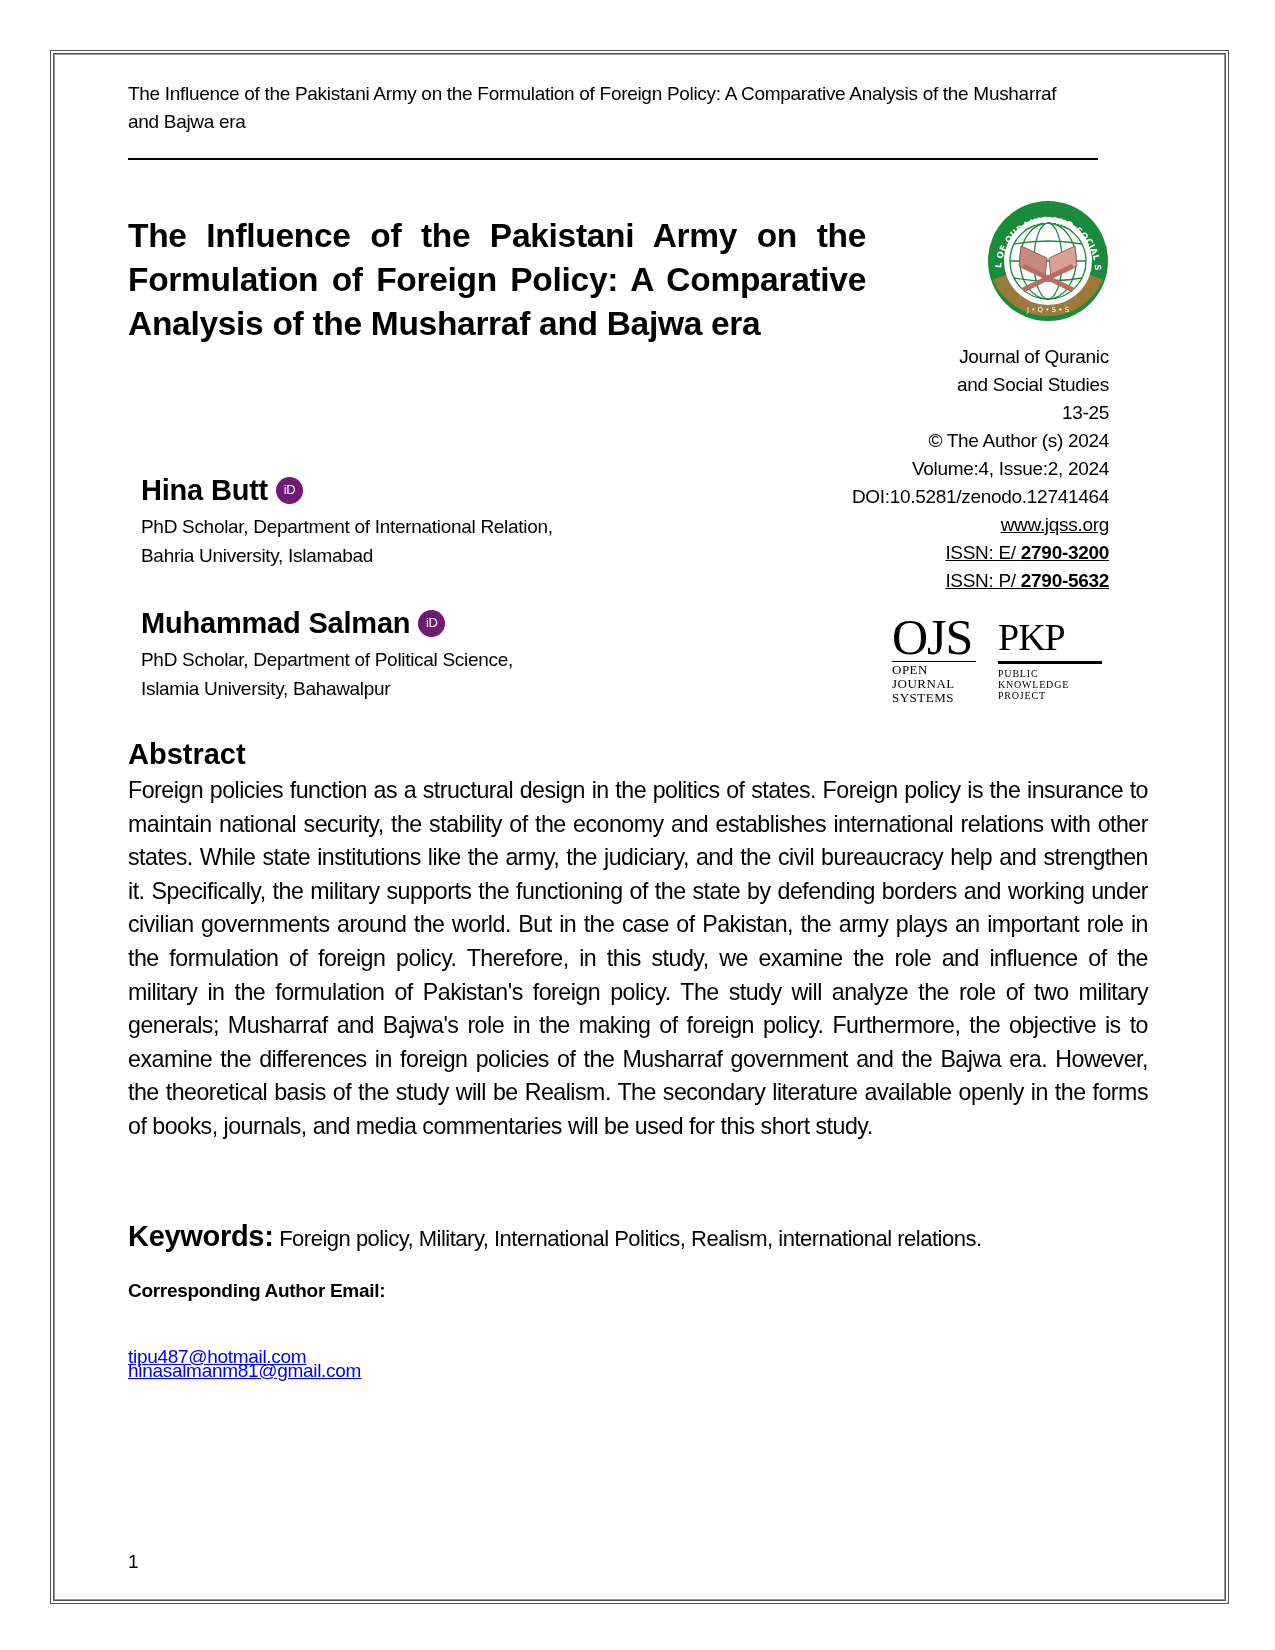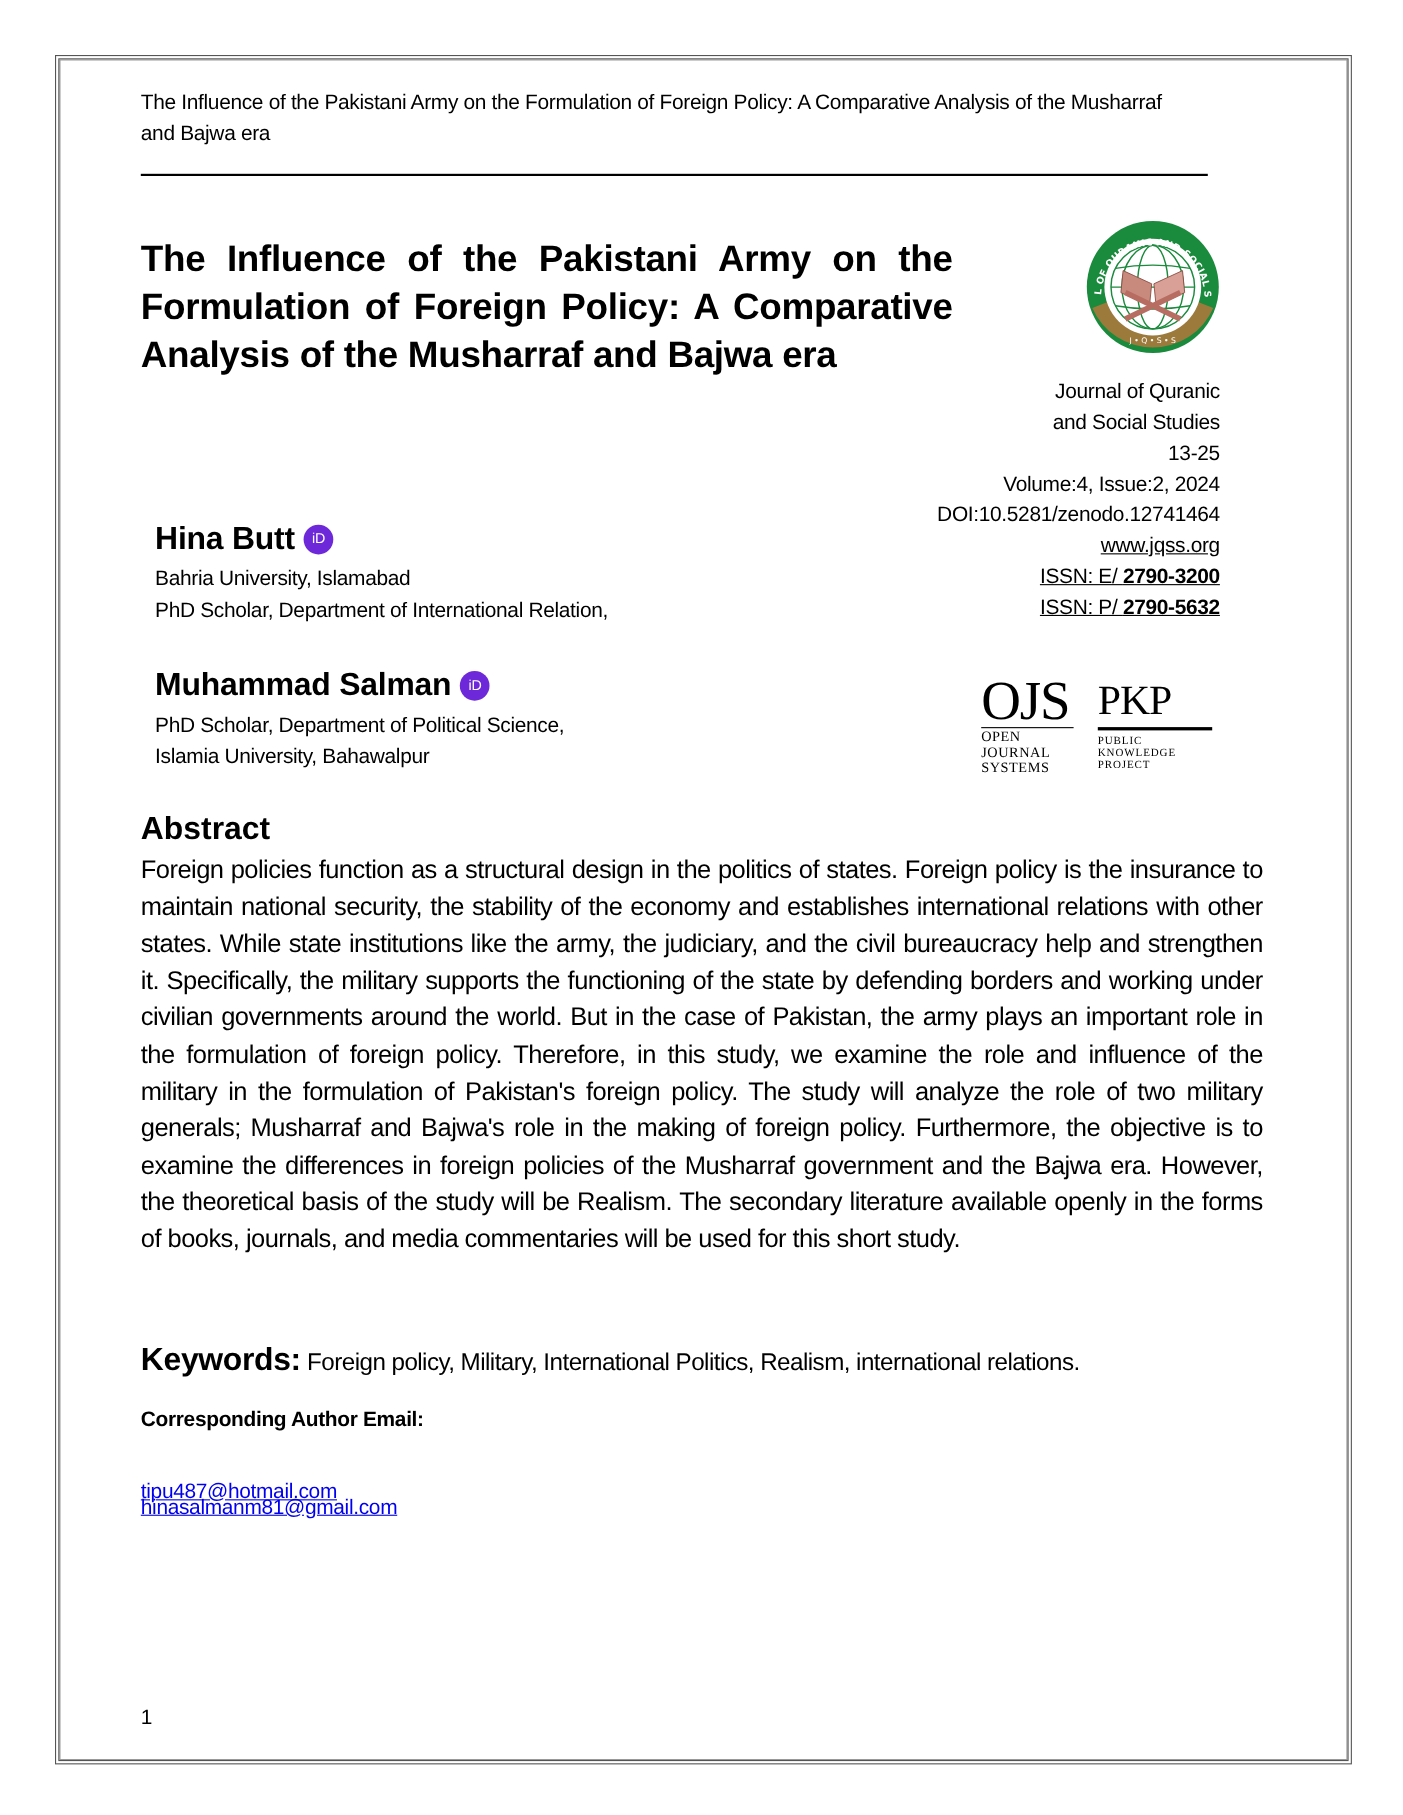--- a/index.html
+++ b/index.html
@@ -27,21 +27,21 @@
   .ojs .big { font-family: "Liberation Serif", serif; font-size: 50px; line-height: 44px; letter-spacing: -1px; }
   .ojs .rule { height: 1px; background: #000; margin: 2px 0 1px; }
   .ojs .small { font-family: "Liberation Serif", serif; font-size: 13px; line-height: 14px; letter-spacing: 0.5px; }
   .pkp { position: absolute; left: 106px; top: 0; width: 104px; }
   .pkp .big { font-family: "Liberation Serif", serif; font-size: 38px; line-height: 44px; letter-spacing: -1px; }
   .pkp .rule { height: 3px; background: #000; margin: 2px 0 4px; }
   .pkp .small { font-family: "Liberation Serif", serif; font-size: 10px; line-height: 11px; letter-spacing: 0.8px; }
 
   .author { position: absolute; left: 128px; margin-left: 13px; }
   .author .name { font-size: 29px; line-height: 36px; font-weight: bold; display: flex; align-items: center; letter-spacing: -0.2px; }
-  .orcid { display: inline-flex; width: 27px; height: 27px; border-radius: 50%; background: #6d28d9; color: #fff;
+  .orcid { display: inline-flex; width: 27px; height: 27px; border-radius: 50%; background: #701a75; color: #fff;
            font-size: 13px; font-weight: normal; align-items: center; justify-content: center; margin-left: 8px; }
   .author .aff { font-size: 19px; line-height: 29px; margin-top: 4px; letter-spacing: -0.3px; }
 
   .abstract-heading { position: absolute; left: 128px; top: 736px; font-size: 29px; font-weight: bold; line-height: 36px; }
   .abstract-body { position: absolute; left: 128px; top: 774px; width: 1020px; font-size: 23.2px; line-height: 33.6px;
                    text-align: justify; letter-spacing: -0.5px; }
 
   .keywords { position: absolute; left: 128px; top: 1218px; width: 1030px; font-size: 22px; line-height: 36px; letter-spacing: -0.5px; }
   .keywords .label { font-size: 29px; font-weight: bold; letter-spacing: -0.3px; }
 
@@ -83,20 +83,21 @@
   <text font-family="DejaVu Sans, sans-serif" font-size="8.5" font-weight="bold" fill="#ffffff" letter-spacing="0.3">
     <textPath href="#ringPath" startOffset="50%" text-anchor="middle">JOURNAL OF QURANIC AND SOCIAL STUDIES</textPath>
   </text>
   <text x="61" y="112" text-anchor="middle" font-family="DejaVu Sans, sans-serif" font-size="7" fill="#ffffff">J • Q • S • S</text>
 </svg>
 
 <div class="journal-info">
   <div>Journal of Quranic</div>
   <div>and Social Studies</div>
   <div>13-25</div>
+  <div>© The Author (s) 2024</div>
   <div>Volume:4, Issue:2, 2024</div>
   <div>DOI:10.5281/zenodo.12741464</div>
   <div><span class="u">www.jqss.org</span></div>
   <div class="u"><span>ISSN: E/ </span><b>2790-3200</b></div>
   <div class="u"><span>ISSN: P/ </span><b>2790-5632</b></div>
 </div>
 
 <div class="ojs-pkp">
   <div class="ojs">
     <div class="big">OJS</div>
@@ -113,22 +114,22 @@
     <div class="small">PROJECT</div>
   </div>
 </div>
 
 <div class="author" style="top:472px;">
   <div class="name">
     <span>Hina Butt</span>
     <span class="orcid">iD</span>
   </div>
   <div class="aff">
+    <div>PhD Scholar, Department of International Relation,</div>
     <div>Bahria University, Islamabad</div>
-    <div>PhD Scholar, Department of International Relation,</div>
   </div>
 </div>
 
 <div class="author" style="top:605px;">
   <div class="name">
     <span>Muhammad Salman</span>
     <span class="orcid">iD</span>
   </div>
   <div class="aff">
     <div>PhD Scholar, Department of Political Science,</div>

